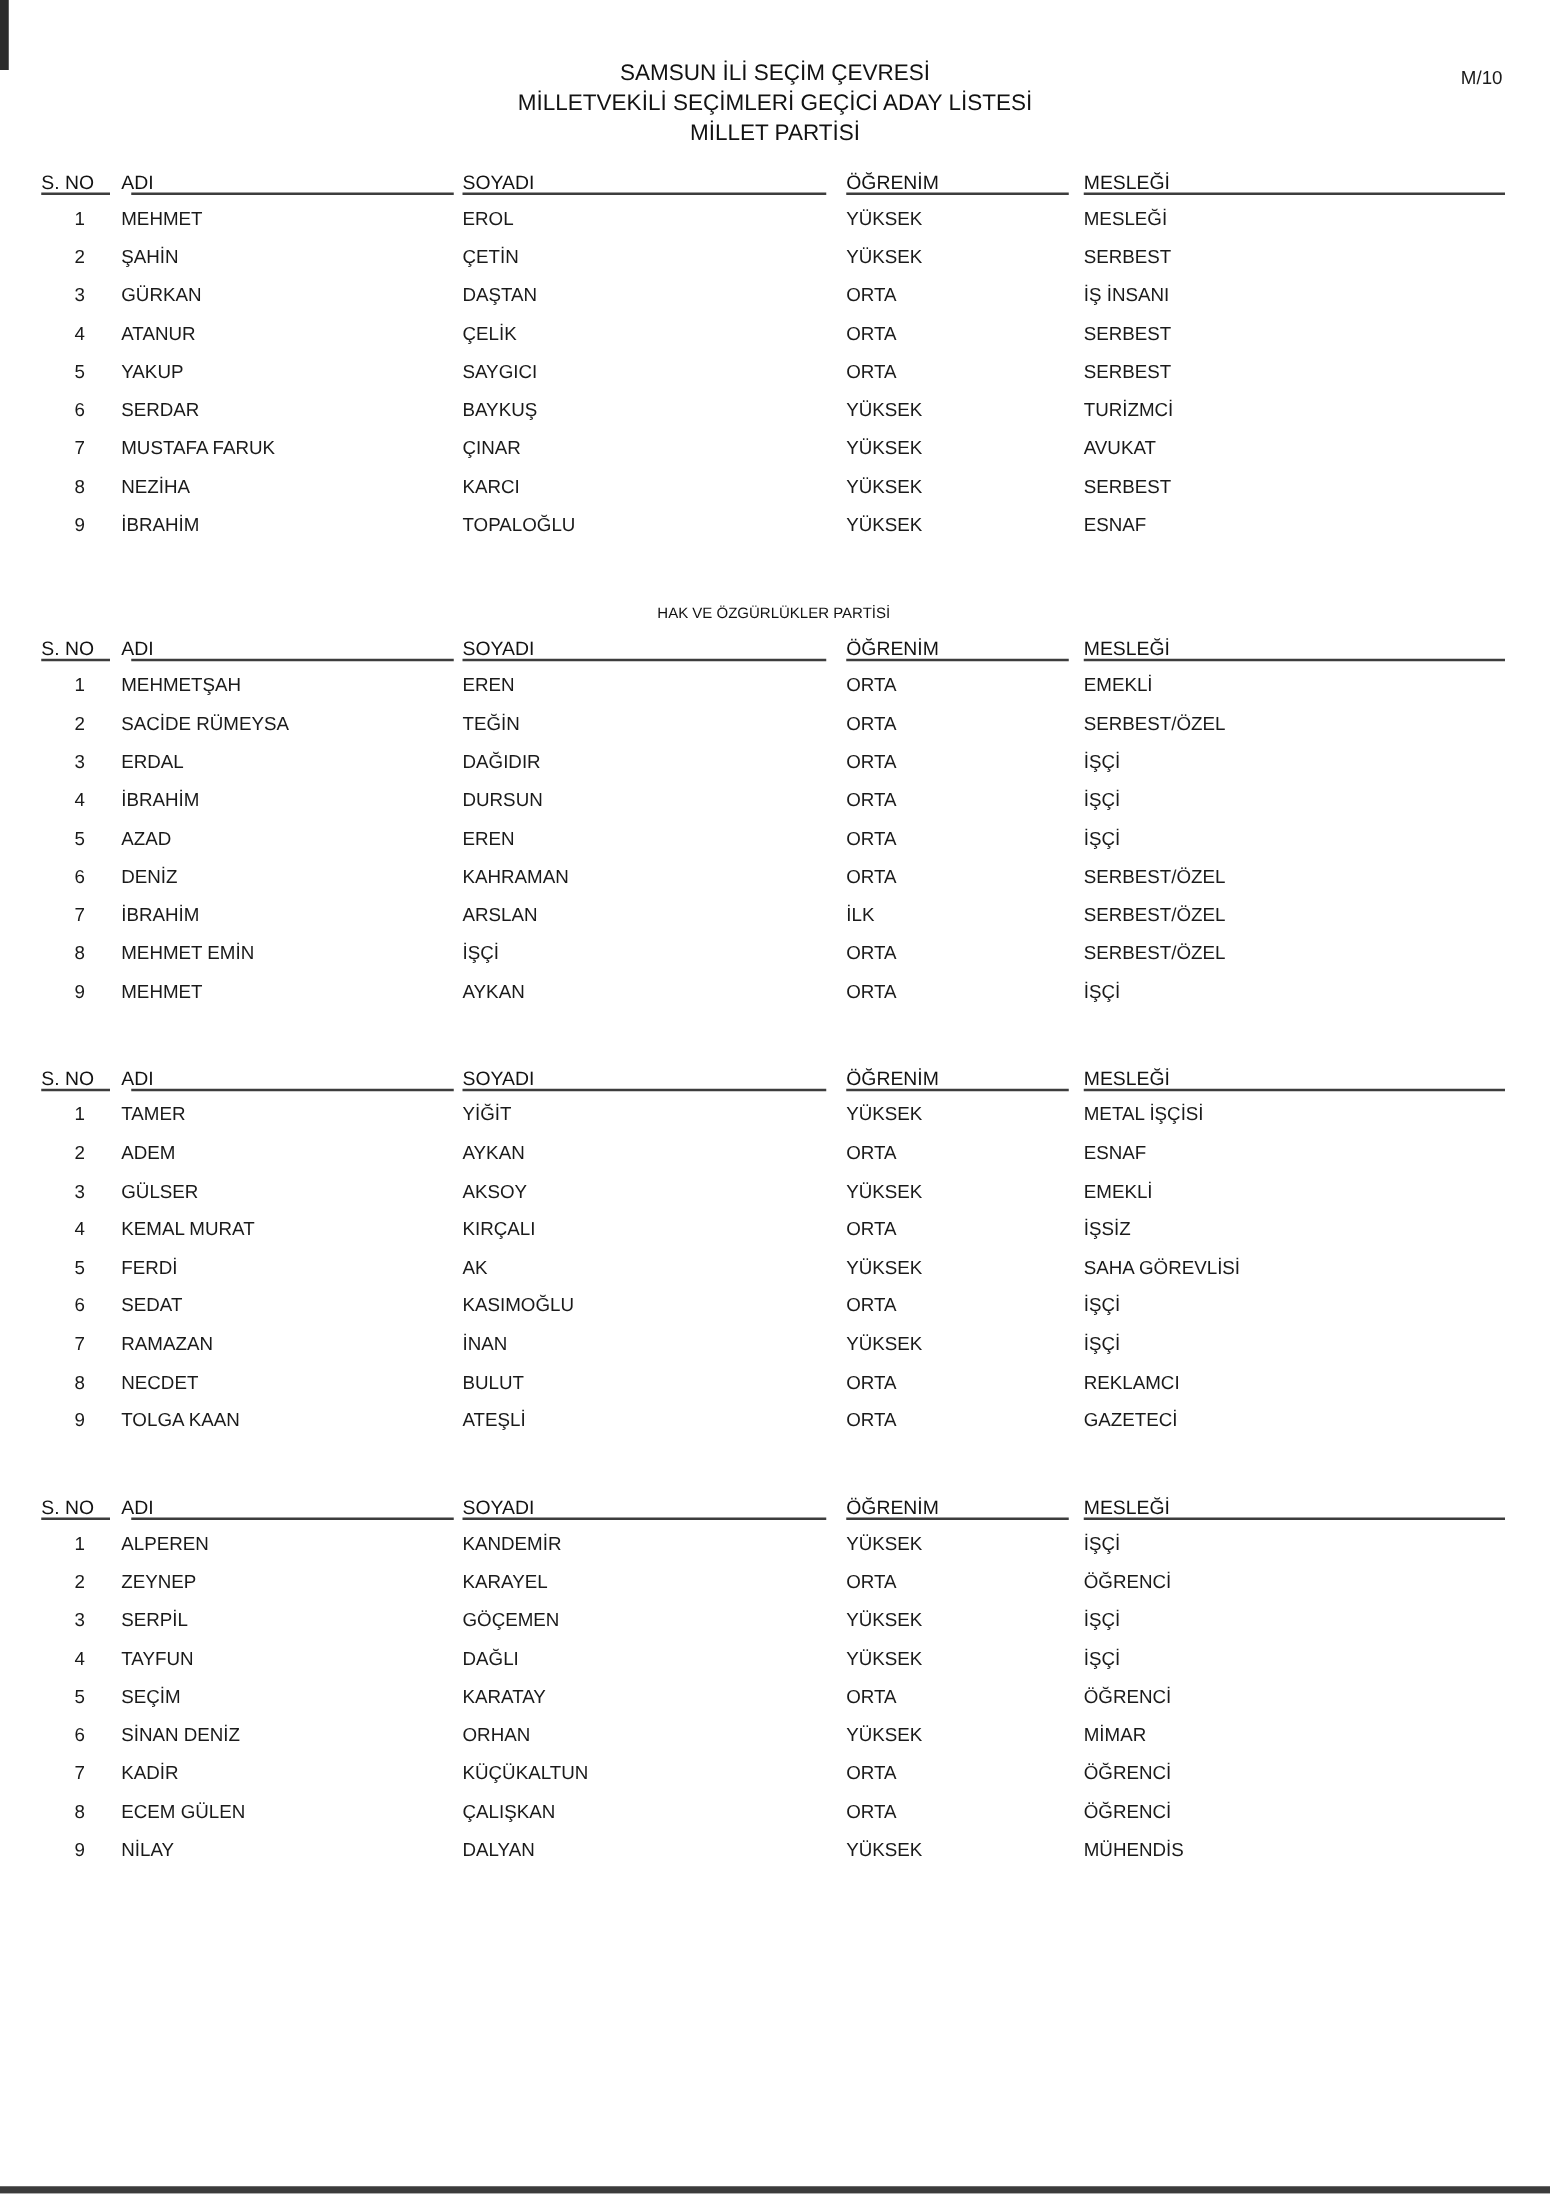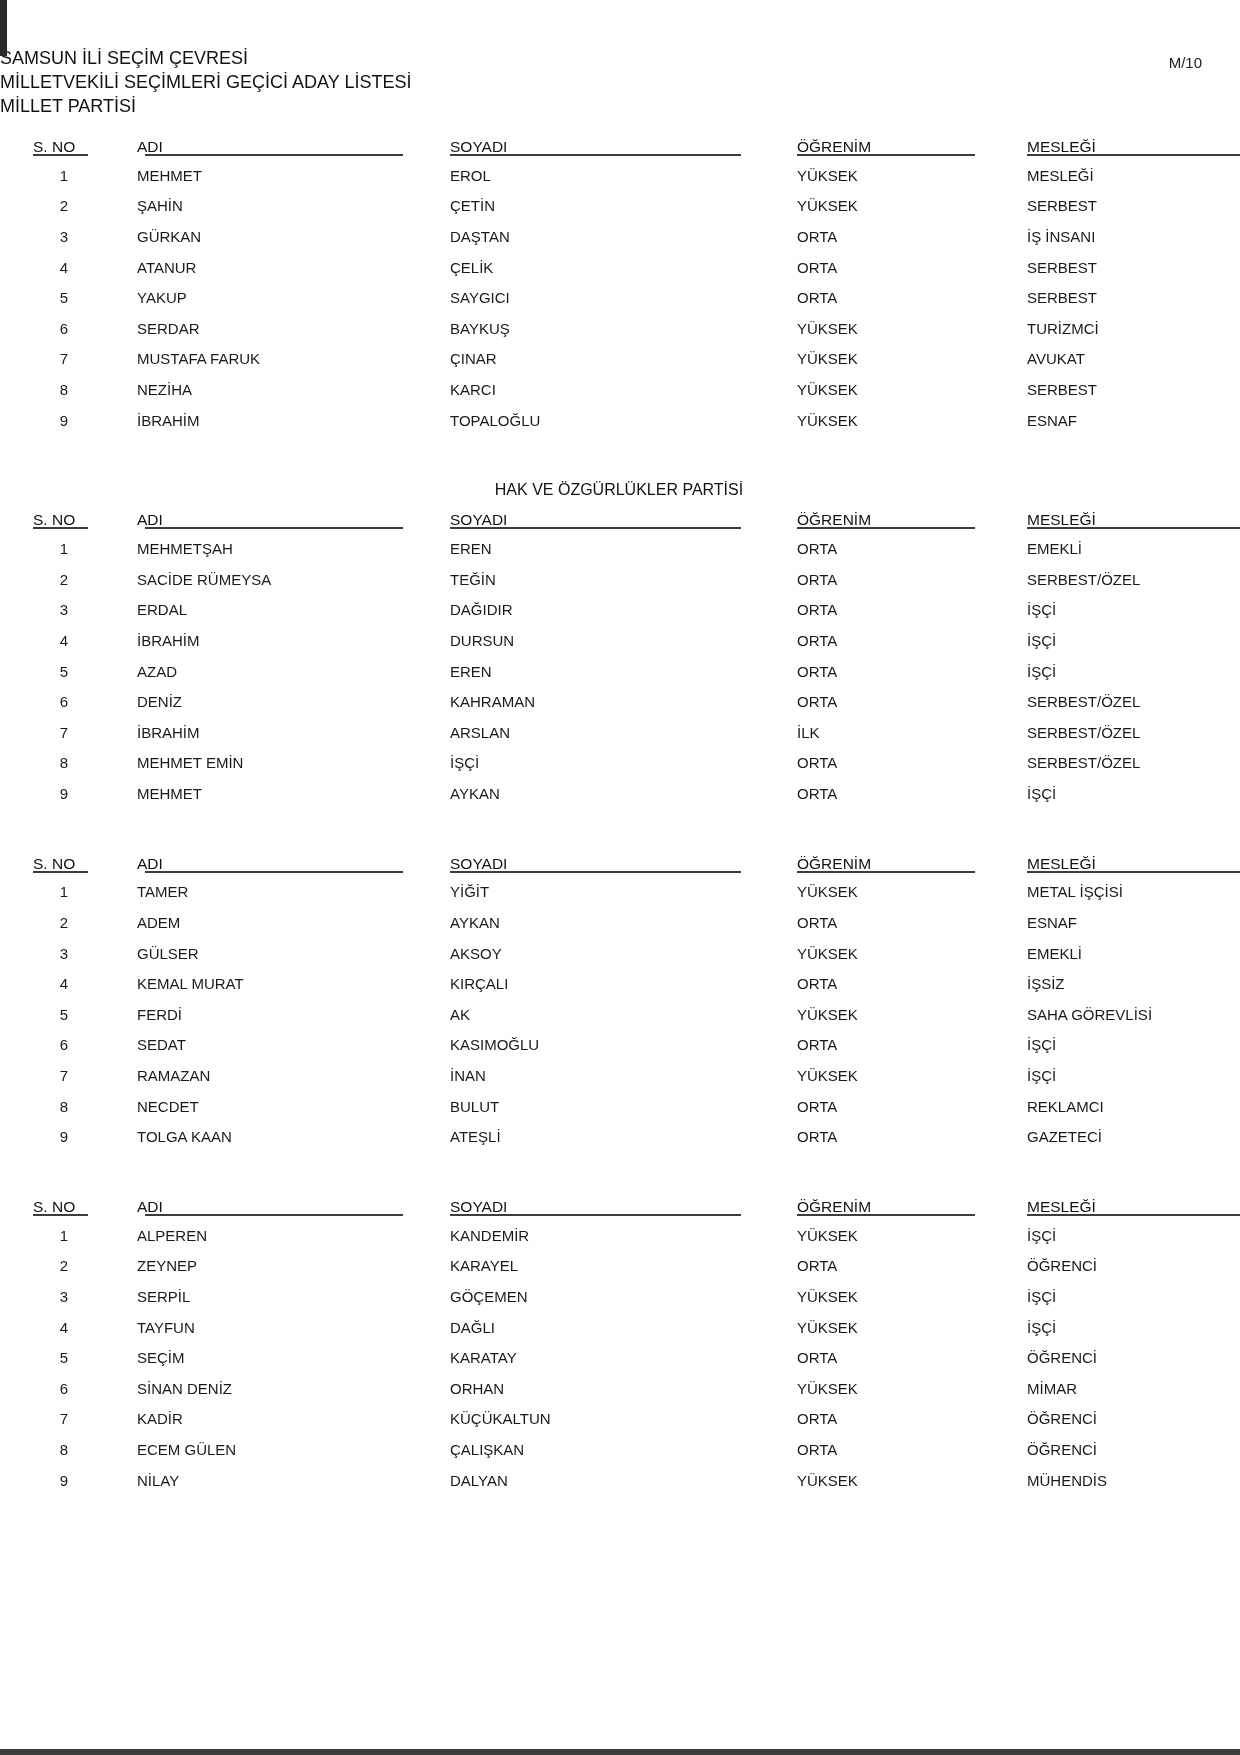--- a/index.html
+++ b/index.html
@@ -6,42 +6,42 @@
   .page {
     position:relative; width:1240px; height:1755px; background:#ffffff;
     font-family:"Liberation Sans","DejaVu Sans",sans-serif; color:#161616;
     overflow:hidden;
   }
   .artifact-topleft { position:absolute; left:0; top:0; width:7px; height:56px; background:#2b2b2b; }
   .artifact-bottom { position:absolute; left:0; bottom:0; width:100%; height:6px; background:#3c3c3c; }
 
   .page-ref { position:absolute; top:54px; right:38px; font-size:15px; color:#1b1b1b; }
 
-  .doc-header { padding-top:46px; font-size:18px; line-height:24px; color:#121212; }
+  .doc-header { padding-top:46px; text-align:center; font-size:18px; line-height:24px; color:#121212; }
 
   .content { padding:0 35px 0 33px; }
 
-  .grid6 { display:grid; grid-template-columns:64px 273px 307px 190px 338px;gap:40px; }
+  .grid6 { display:grid; grid-template-columns:64px 273px 307px 190px 338px; }
 
   .hdr-row { height:18px; font-size:15.5px; line-height:17px; color:#131313; }
   .hdr-cell { position:relative; }
   .hdr-cell::after { content:""; position:absolute; bottom:0; height:2px; background:#3d3d3d; }
   .hdr-cell:nth-child(1)::after { left:0; right:9px; }
   .hdr-cell:nth-child(2)::after { left:8px; right:7px; }
   .hdr-cell:nth-child(3)::after { left:0; right:16px; }
   .hdr-cell:nth-child(4)::after { left:0; right:12px; }
   .hdr-cell:nth-child(5)::after { left:0; right:1px; }
 
   .rows { padding-top:4px; }
   .t-row { height:30.6px; align-items:center; font-size:15px; color:#1a1a1a; }
   .cell-0 { text-align:right; padding-right:29px; }
 
   .tbl-first { margin-top:20px; }
   .party-section { margin-top:46px; }
-  .party-heading { text-align:center; font-size:16px; line-height:18px; margin-bottom:12px; color:#121212; }
+  .party-heading { text-align:center; font-size:12px; line-height:18px; margin-bottom:12px; color:#121212; }
 
   .footer { margin-top:106px; text-align:center; font-size:16.5px; color:#1b1b1b; transform:translateX(-23px); }
 </style>
 </head>
 <body>
 
 <div class="page">
   <div class="artifact-topleft"></div>
   <div class="artifact-bottom"></div>
 

